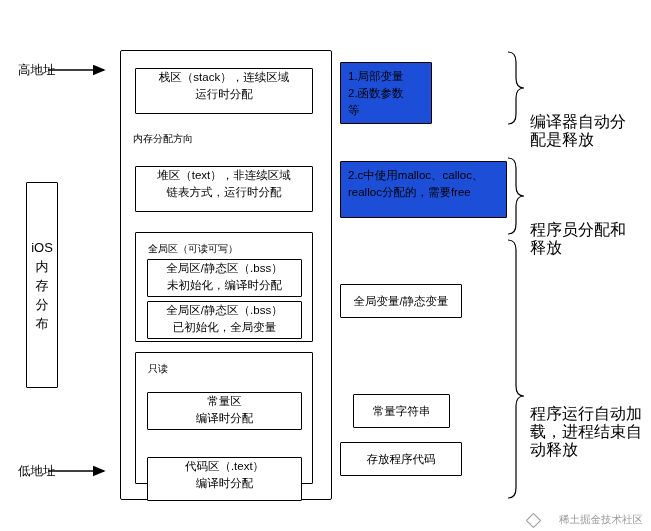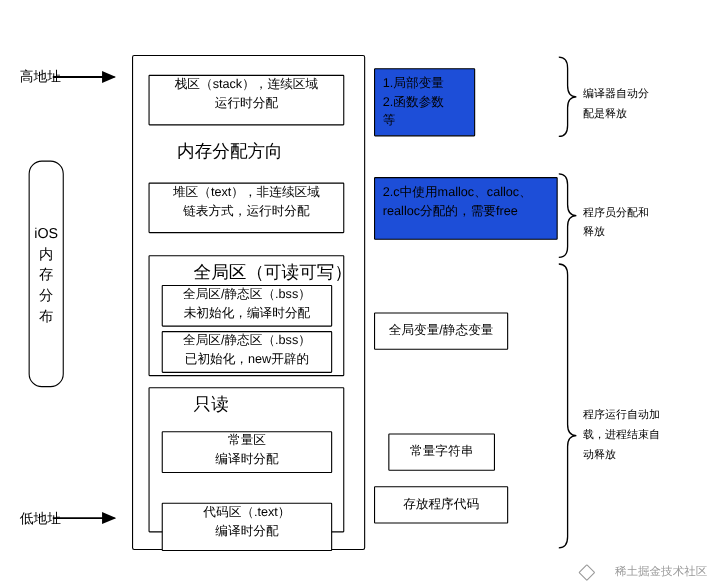--- a/index.html
+++ b/index.html
@@ -29,37 +29,37 @@
     align-items: center;
     justify-content: flex-start;
     text-align: center;
     font-size: 11.5px;
     line-height: 17px;
     border-radius: 1px;
   }
   .box .ln { display: block; white-space: nowrap; }
   .plain {
     position: absolute;
-    font-size: 16px;
+    font-size: 10px;
     line-height: 16px;
     white-space: nowrap;
-    margin-left: 28px;
   }
   .vlabel {
     position: absolute;
     box-sizing: border-box;
     border: 1px solid #000;
     background: #fff;
     display: flex;
     align-items: center;
     justify-content: center;
     font-size: 13px;
     line-height: 19px;
     text-align: center;
-    border-radius: 12px;
+    border-radius: 1px;
+    margin-top: 36px;
   }
   .outer {
     position: absolute;
     box-sizing: border-box;
     border: 1.4px solid #000;
     background: #fff;
     border-radius: 2px;
   }
   .grp {
     position: absolute;
@@ -76,24 +76,25 @@
     height: 531px;
     pointer-events: none;
   }
   .left-txt {
     position: absolute;
     font-size: 12.5px;
     white-space: nowrap;
   }
   .side-note {
     position: absolute;
-    font-size: 10px;
+    font-size: 16px;
     line-height: 18px;
     white-space: nowrap;
     text-align: left;
+    margin-top: 36px;
   }
   .watermark {
     position: absolute;
     right: 8px;
     bottom: 4px;
     font-size: 10.5px;
     color: #9a9a9a;
     display: flex;
     align-items: center;
     gap: 20px;
@@ -184,21 +185,21 @@
 
   <div class="grp" style="left:135px; top:232px; width:178px; height:110px;">
     <div class="plain" style="left:12px; top:8px; position:absolute;">全局区（可读可写）</div>
   </div>
   <div class="box" style="left:147px; top:259px; width:155px; height:38px;">
     <span class="ln">全局区/静态区（.bss）</span>
     <span class="ln">未初始化，编译时分配</span>
   </div>
   <div class="box" style="left:147px; top:301px; width:155px; height:38px;">
     <span class="ln">全局区/静态区（.bss）</span>
-    <span class="ln">已初始化，new开辟的</span>
+    <span class="ln">已初始化，全局变量</span>
   </div>
 
   <div class="grp" style="left:135px; top:352px; width:178px; height:132px;">
     <div class="plain" style="left:12px; top:8px; position:absolute;">只读</div>
   </div>
   <div class="box" style="left:147px; top:392px; width:155px; height:38px;">
     <span class="ln">常量区</span>
     <span class="ln">编译时分配</span>
   </div>
   <div class="box" style="left:147px; top:457px; width:155px; height:44px;">

